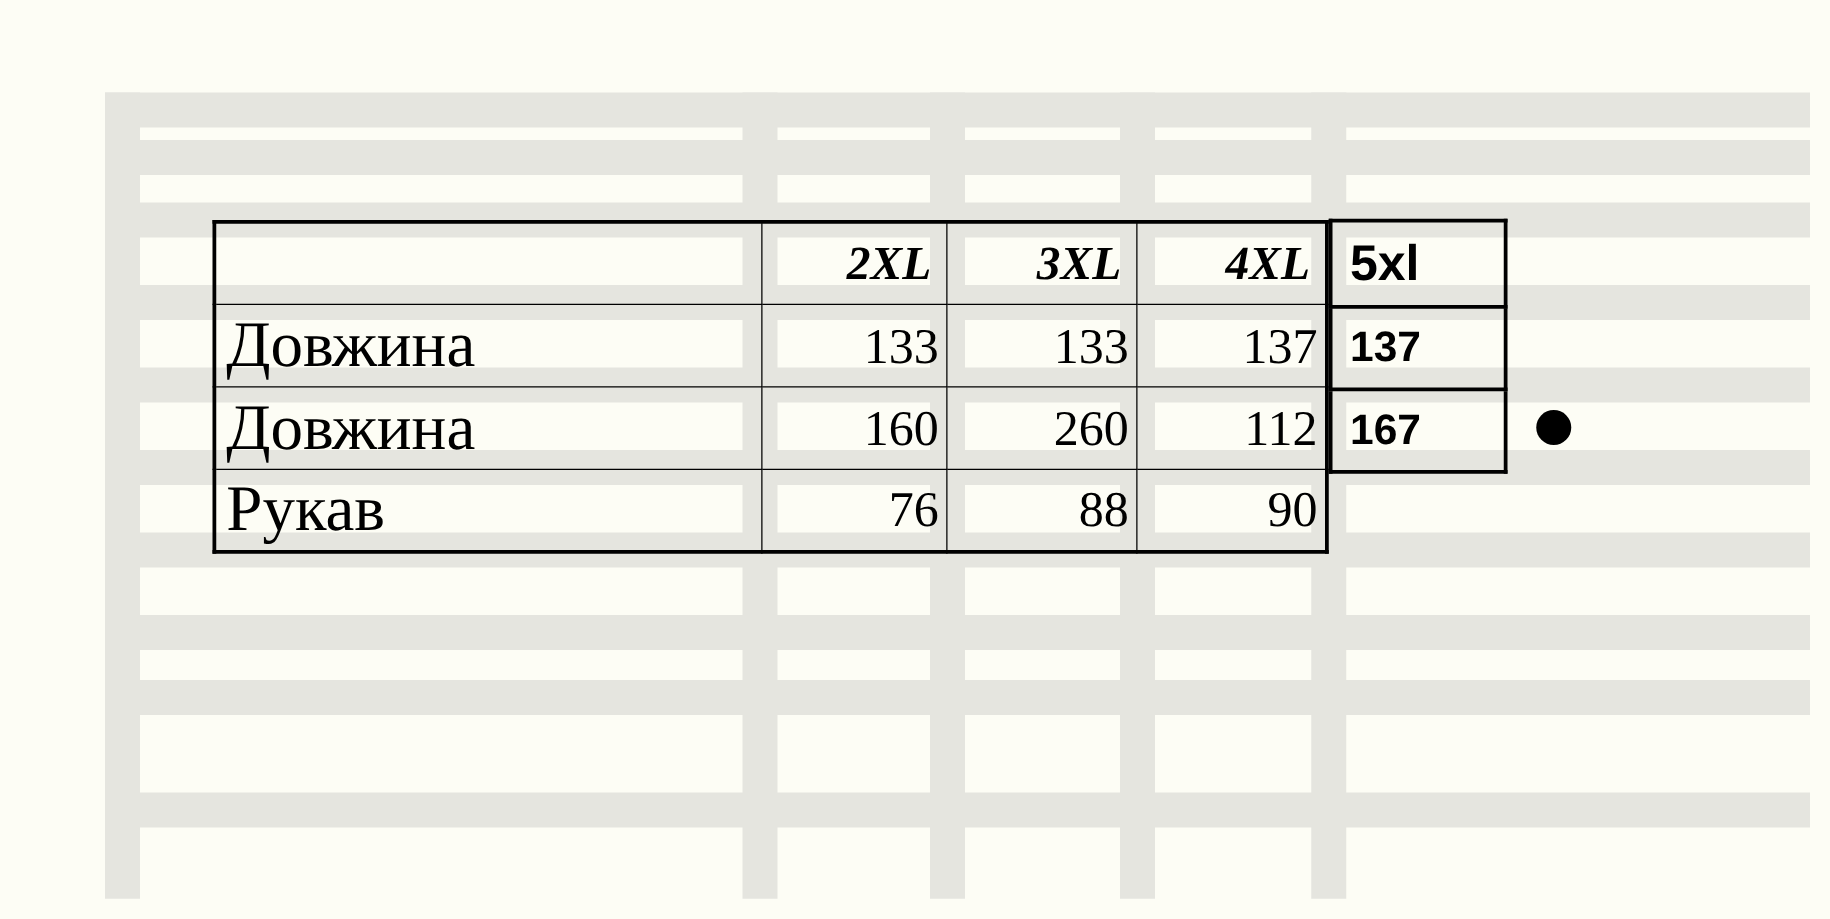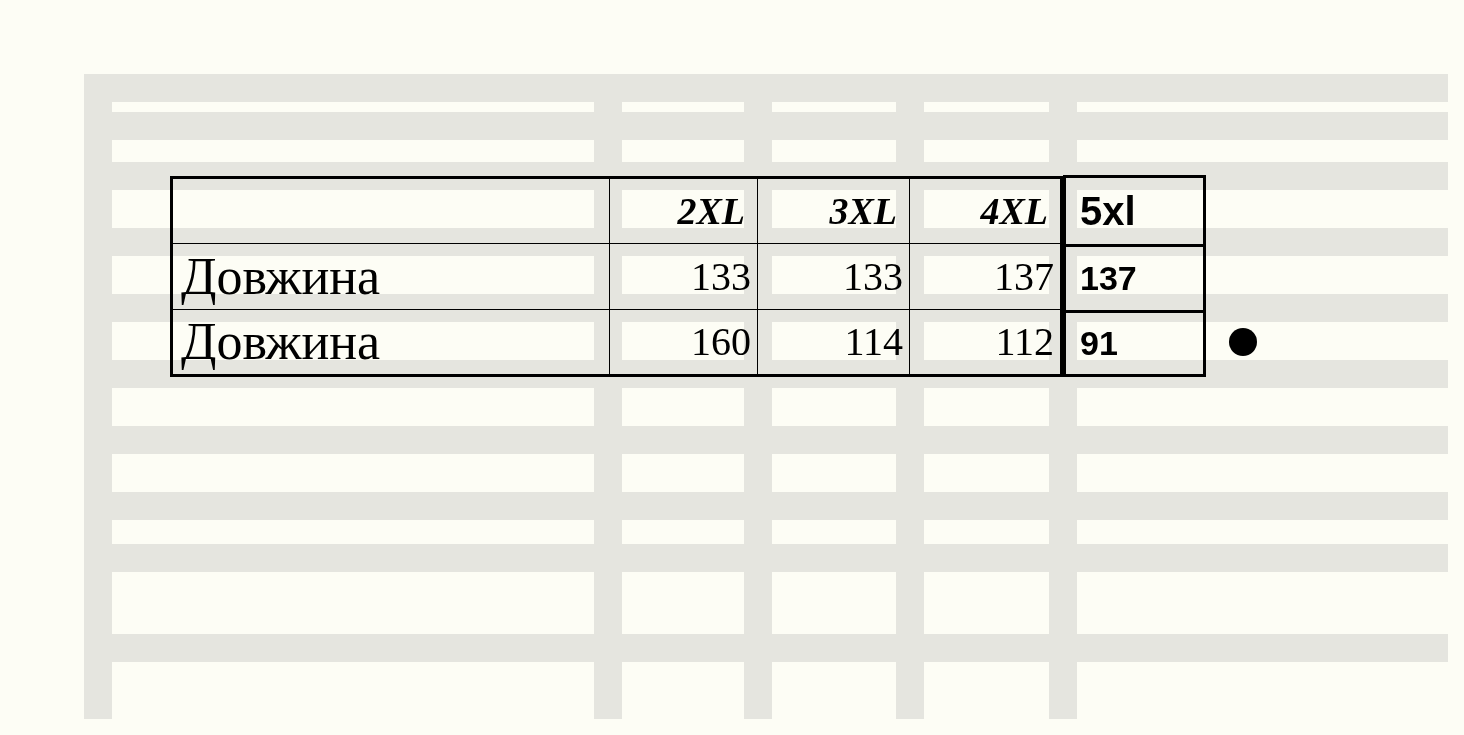--- a/index.html
+++ b/index.html
@@ -149,34 +149,40 @@
     </tr>
     <tr>
       <td class="label">Довжина</td>
       <td class="val">133</td>
       <td class="val">133</td>
       <td class="val">137</td>
     </tr>
     <tr>
       <td class="label">Довжина</td>
       <td class="val">160</td>
-      <td class="val">114</td>
+      <td class="val">260</td>
       <td class="val">112</td>
+    </tr>
+    <tr>
+      <td class="label">Рукав</td>
+      <td class="val">76</td>
+      <td class="val">88</td>
+      <td class="val">90</td>
     </tr>
   </tbody>
     </table>
 
   <table class="extra">
     <tbody>
         <tr class="first">
       <th>5xl</th>
     </tr>
     <tr>
       <td>137</td>
     </tr>
-    <tr class="last">
-      <td>91</td>
+    <tr>
+      <td>167</td>
     </tr>
   </tbody>
     </table>
 </div>
 
 <div class="dot"></div>
 
 </body></html>

